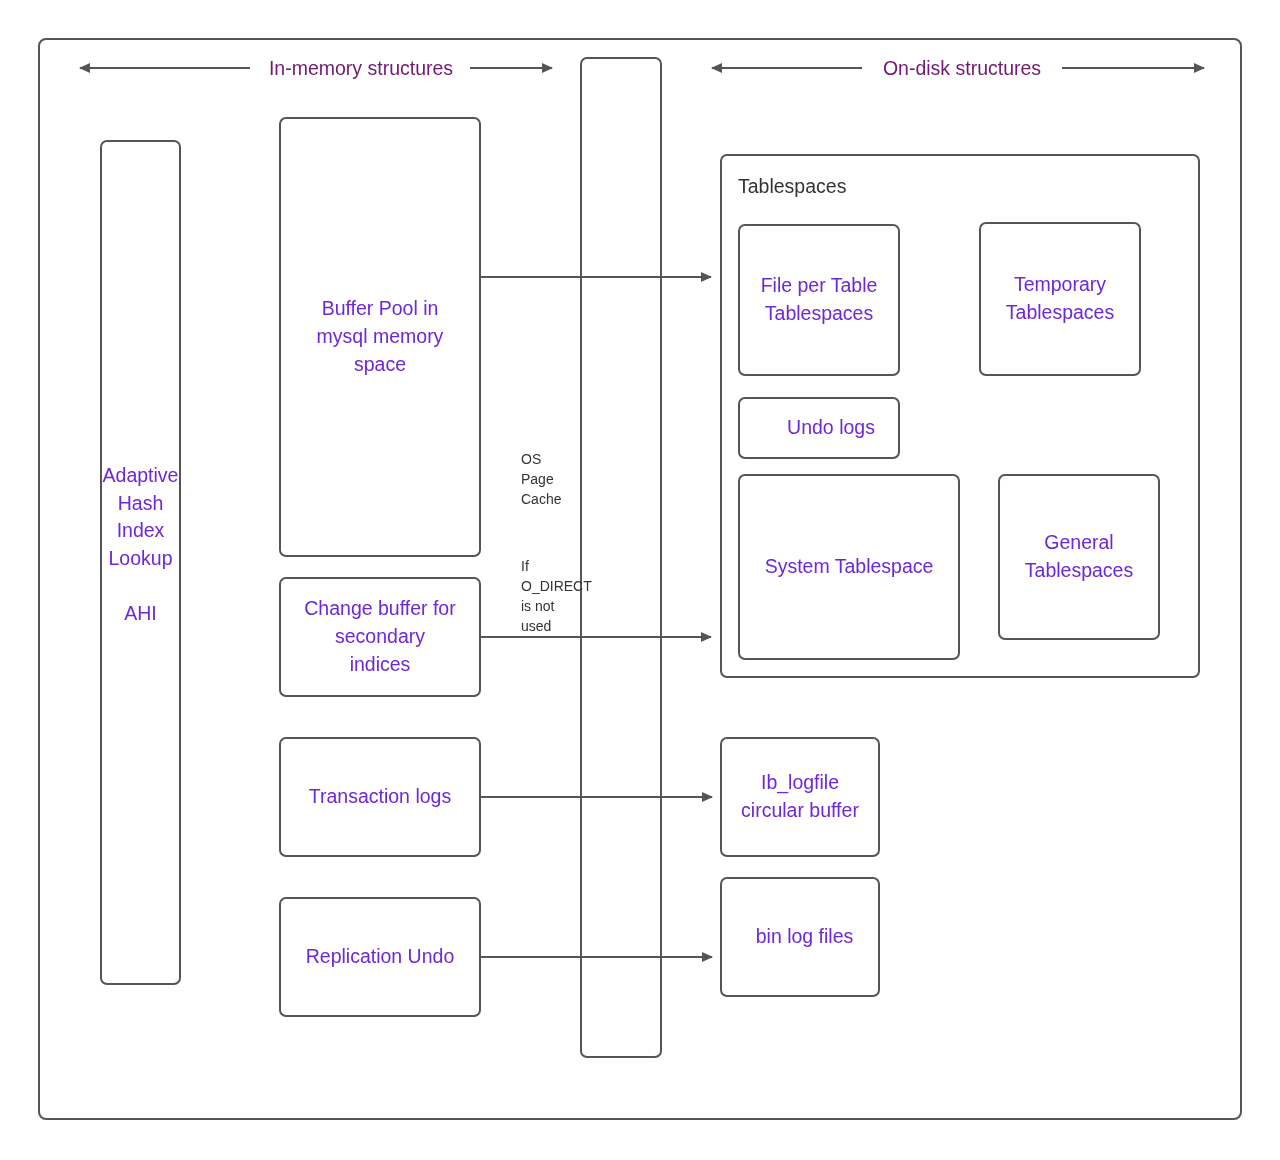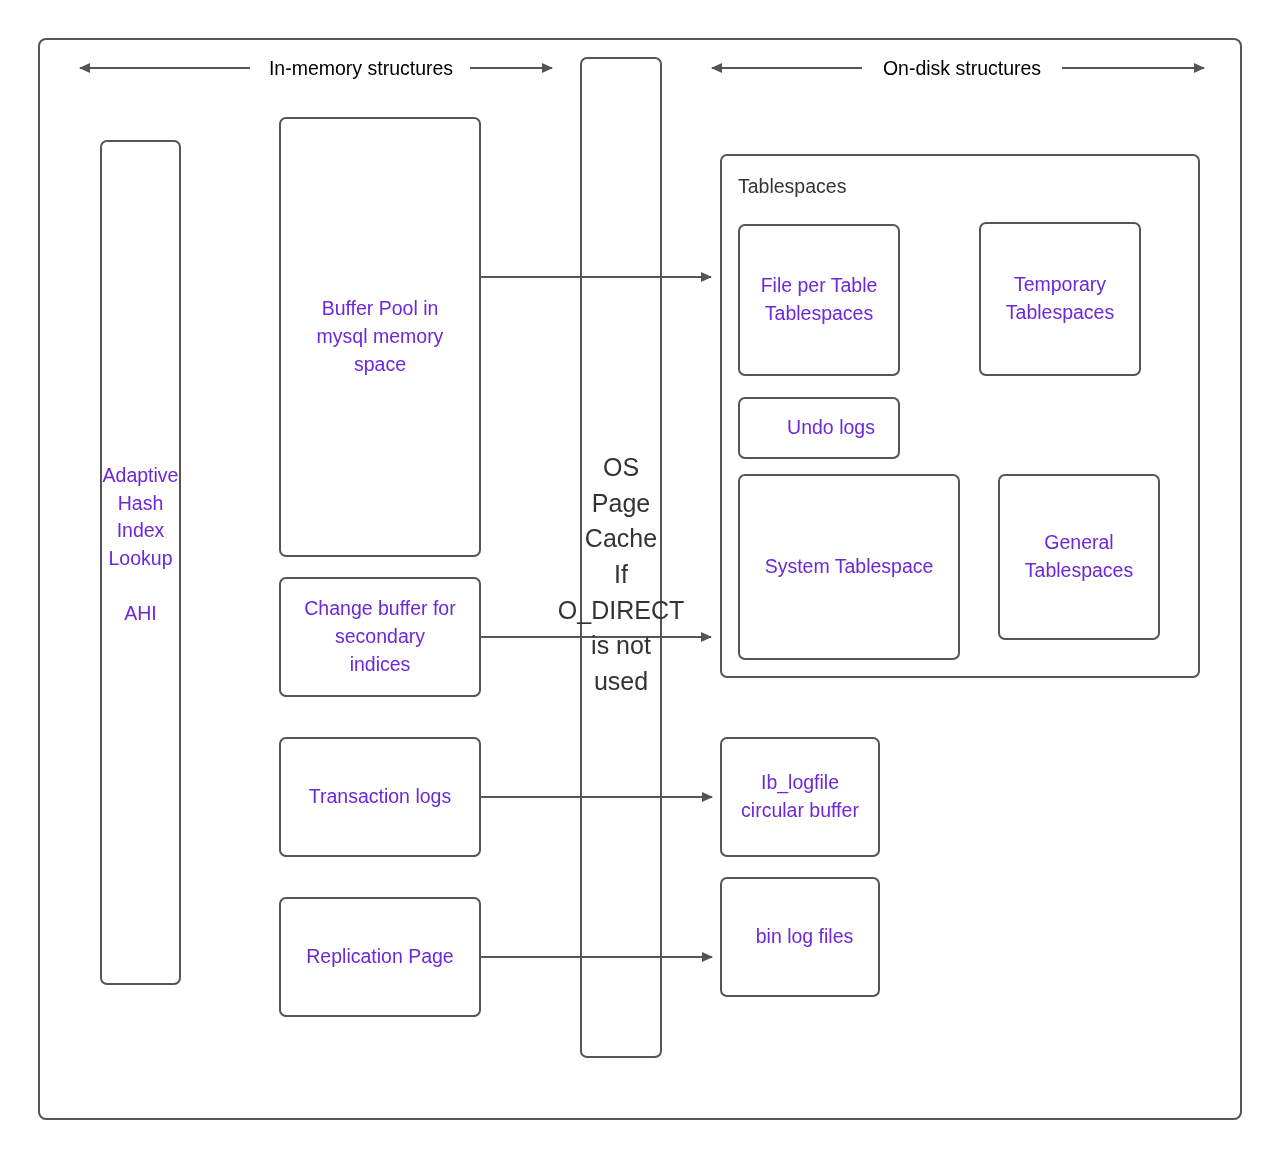--- a/index.html
+++ b/index.html
@@ -58,30 +58,29 @@
   }
   .group-label {
     position: absolute;
     font-size: 19.5px;
     color: #333333;
     white-space: nowrap;
   }
   .band-label {
     position: absolute;
     font-size: 19.5px;
-    color: #000000;
+    color: #701a75;
     white-space: nowrap;
     text-align: center;
   }
   .overflow-text {
     position: absolute;
-    font-size: 25px;
+    font-size: 14px;
     line-height: 1.42;
     color: #333333;
-    text-align: center;
     white-space: pre-line;
     width: 200px;
   }
   .stack-box {
     display: block;
     padding: 0;
   }
   .stack-inner {
     position: absolute;
     left: 50%;
@@ -152,21 +151,21 @@
     <span>Change buffer for
 secondary
 indices</span>
   </div>
 
   <div class="box" style="left:279px; top:737px; width:202px; height:120px;">
     <span>Transaction logs</span>
   </div>
 
   <div class="box" style="left:279px; top:897px; width:202px; height:120px;">
-    <span>Replication Page</span>
+    <span>Replication Undo</span>
   </div>
 
   <div class="box" style="left:580px; top:57px; width:82px; height:1001px;"></div>
 
   <div class="overflow-text" style="left:521px; top:450px;">OS
 Page
 Cache</div>
 
   <div class="overflow-text" style="left:521px; top:557px;">If
 O_DIRECT

